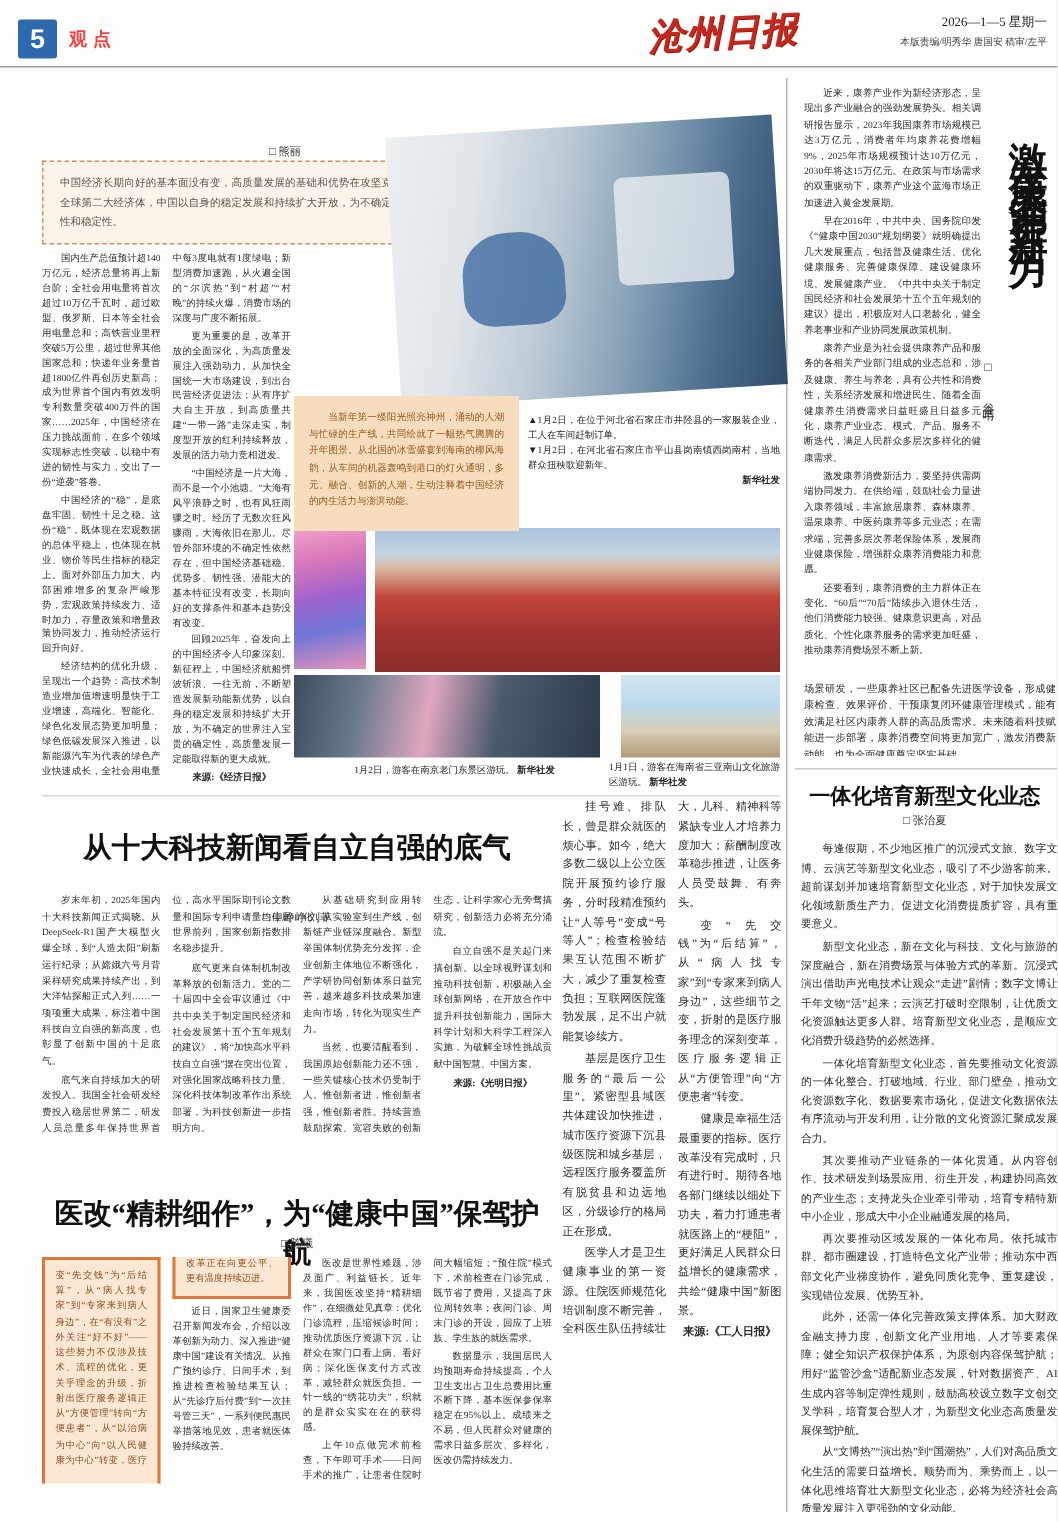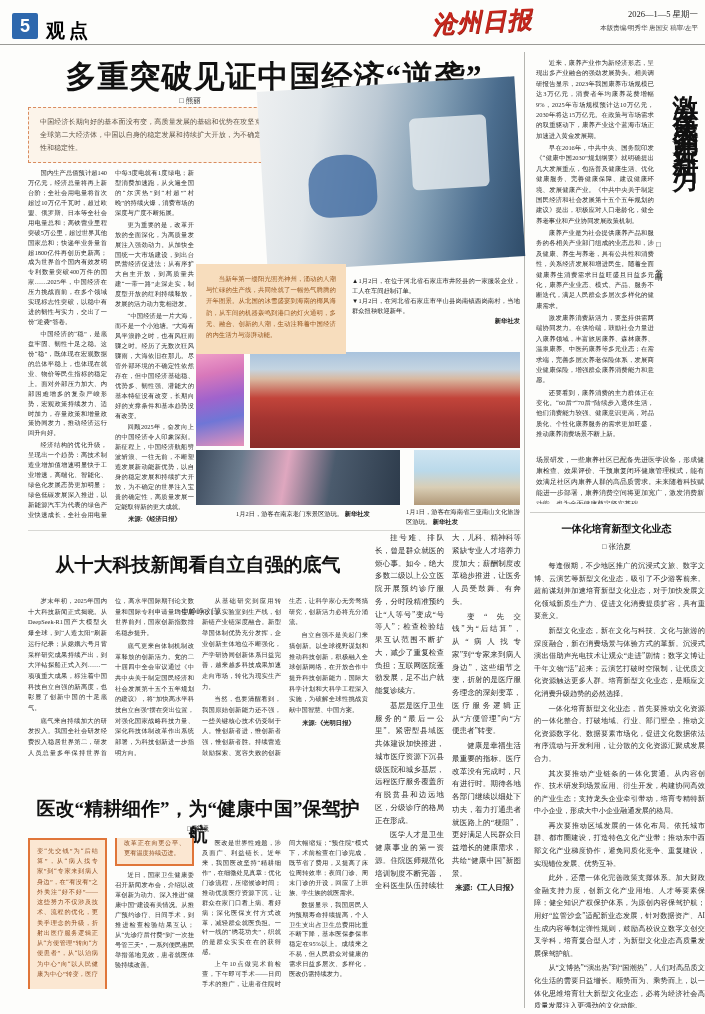--- a/index.html
+++ b/index.html
@@ -2,31 +2,31 @@
 <html><head>
 <meta charset="utf-8">
 <style>
   html,body{margin:0;padding:0;background:#e8e8e4;}
   #page{position:relative;width:705px;height:1014px;background:#fdfdfb;margin:0 auto;overflow:hidden;
         font-family:"Liberation Serif","DejaVu Serif",serif;color:#222;}
   .abs{position:absolute;}
   
   .pagenum{width:26px;height:26px;background:#2e68ad;color:#fff;font-family:"Liberation Sans",sans-serif;
            font-weight:bold;font-size:18px;display:flex;align-items:center;justify-content:center;border-radius:2px;}
-  .section{font-size:19px;font-weight:bold;color:#000000;letter-spacing:4px;}
+  .section{font-size:12px;font-weight:bold;color:#ef4444;letter-spacing:4px;}
   .masthead{font-size:24px;font-weight:bold;font-style:italic;color:#c5271d;transform:rotate(-3deg);
             text-shadow:0.6px 0.6px 0 #8f1d14;letter-spacing:1px;}
   .date{font-size:8.5px;color:#222;text-align:right;}
   .staff{font-size:6.5px;color:#444;text-align:right;}
   .hrule{background:#9a9a96;height:1px;}
   .vrule{background:#b5b5b0;width:1px;}
   
   .headline-main{font-size:31px;font-weight:bold;text-align:center;letter-spacing:1px;color:#111;}
   .headline-sub{font-size:19px;font-weight:bold;text-align:center;color:#111;}
-  .headline-side{font-size:10px;font-weight:bold;text-align:center;color:#111;}
+  .headline-side{font-size:14px;font-weight:bold;text-align:center;color:#111;}
   .byline{font-size:7.5px;text-align:center;color:#333;}
   
   .bodytext{font-size:6.3px;line-height:1.58;text-align:justify;color:#2b2b2b;overflow:hidden;}
   .bodytext p{margin:0 0 2px 0;text-indent:2em;}
   .cols2{column-count:2;column-gap:8px;}
   .cols4{column-count:4;column-gap:8px;}
   .source{font-weight:bold;text-indent:0 !important;text-align:center;}
   
   .leadbox{border:1.5px dashed #d98c5f;background:#fcf4ea;color:#5c5246;font-size:7px;line-height:1.85;
            text-align:justify;padding:8px 11px;box-sizing:border-box;}
@@ -58,21 +58,20 @@
 
 <div id="page">
 
   <div class="abs pagenum" style="left:12px;top:13px;">5</div>
   <div class="abs section" style="left:46px;top:18px;">观点</div>
   <div class="abs masthead" style="left:432px;top:6px;">沧州日报</div>
   <div class="abs date" style="left:520px;top:9px;width:178px;">2026—1—5 星期一</div>
   <div class="abs staff" style="left:500px;top:24px;width:198px;">本版责编/明秀华 唐国安 稿审/左平</div>
   <div class="abs hrule" style="left:0;top:44px;width:705px;"></div>
 
-  <div class="abs headline-main" style="left:28px;top:56px;width:492px;">多重突破见证中国经济“逆袭”</div>
   <div class="abs byline" style="left:28px;top:96px;width:324px;">□ 熊丽</div>
 
   <div class="abs leadbox" style="left:28px;top:107px;width:324px;height:56px;">中国经济长期向好的基本面没有变，高质量发展的基础和优势在攻坚克难中不断巩固拓展。作为全球第二大经济体，中国以自身的稳定发展和持续扩大开放，为不确定的世界注入了宝贵的确定性和稳定性。</div>
 
   <div class="abs photo photo-factory" style="left:262px;top:84px;width:258px;height:180px;transform:rotate(-3.5deg);z-index:1;"></div>
 
   <div class="abs bodytext cols2" style="left:28px;top:168px;width:166px;height:356px;">
     <p>国内生产总值预计超140万亿元，经济总量将再上新台阶；全社会用电量将首次超过10万亿千瓦时，超过欧盟、俄罗斯、日本等全社会用电量总和；高铁营业里程突破5万公里，超过世界其他国家总和；快递年业务量首超1800亿件再创历史新高；成为世界首个国内有效发明专利数量突破400万件的国家……2025年，中国经济在压力挑战面前，在多个领域实现标志性突破，以稳中有进的韧性与实力，交出了一份“逆袭”答卷。</p>
     <p>中国经济的“稳”，是底盘牢固、韧性十足之稳。这份“稳”，既体现在宏观数据的总体平稳上，也体现在就业、物价等民生指标的稳定上。面对外部压力加大、内部困难增多的复杂严峻形势，宏观政策持续发力、适时加力，存量政策和增量政策协同发力，推动经济运行回升向好。</p>
     <p>经济结构的优化升级，呈现出一个趋势：高技术制造业增加值增速明显快于工业增速，高端化、智能化、绿色化发展态势更加明显；绿色低碳发展深入推进，以新能源汽车为代表的绿色产业快速成长，全社会用电量中每3度电就有1度绿电；新型消费加速跑，从火遍全国的“尔滨热”到“村超”“村晚”的持续火爆，消费市场的深度与广度不断拓展。</p>

